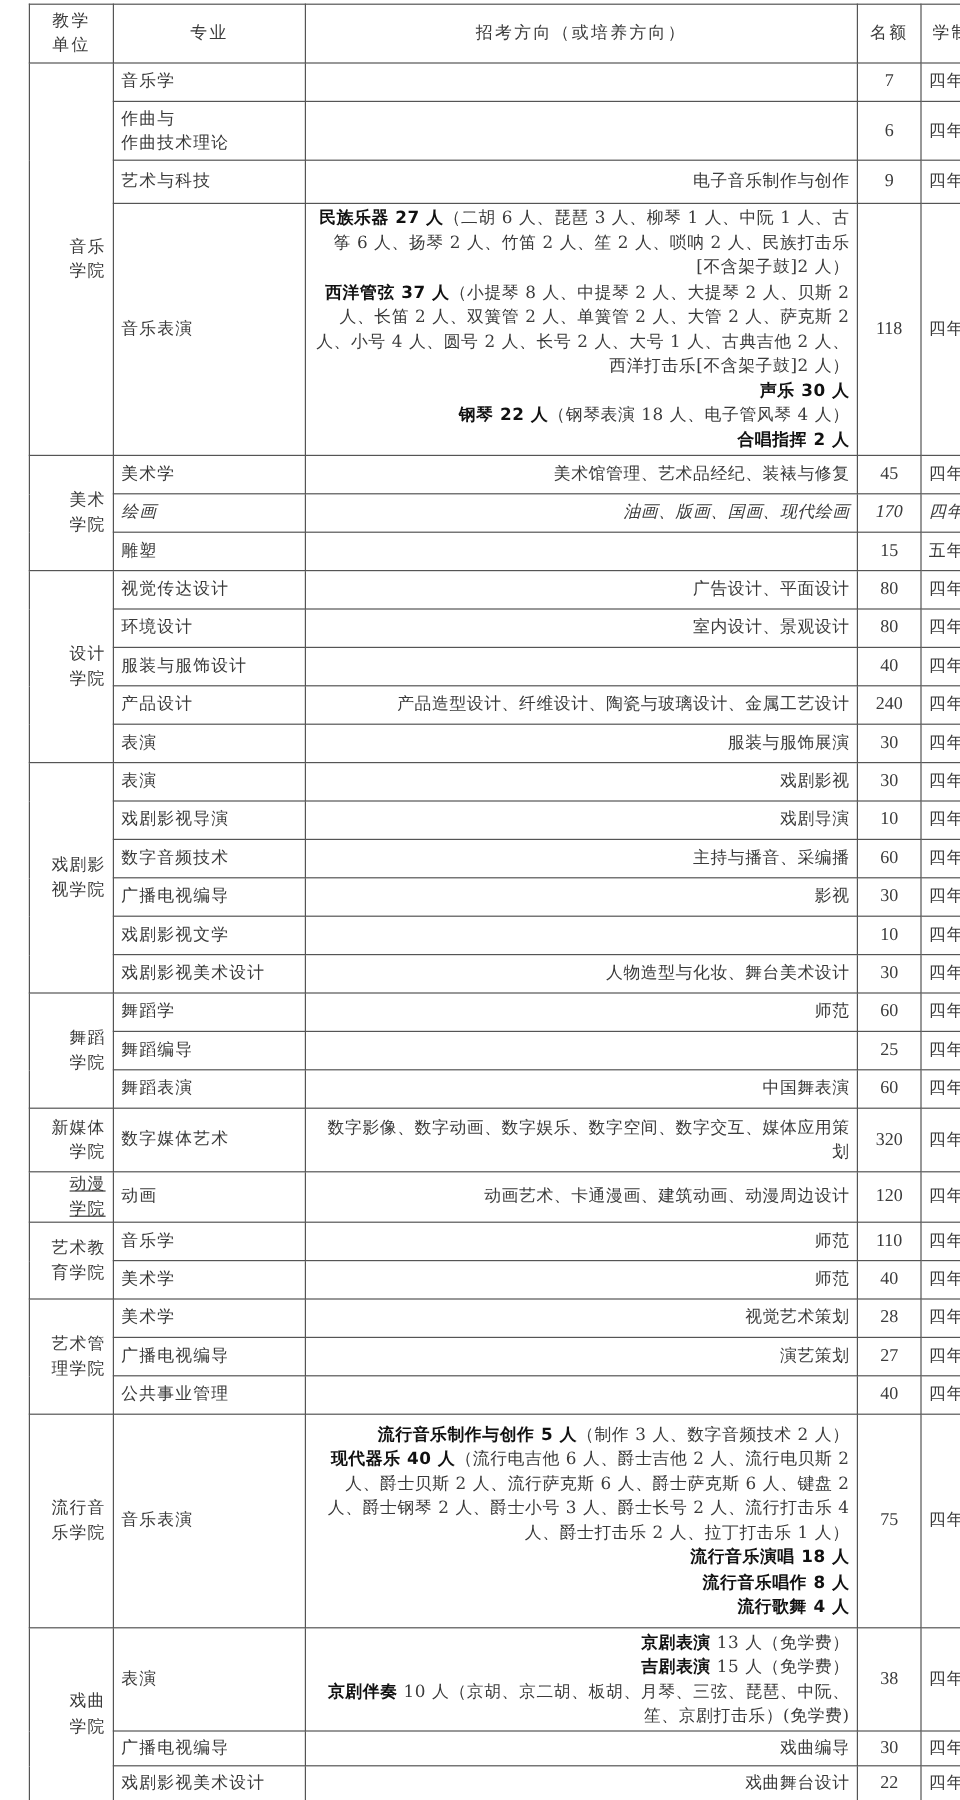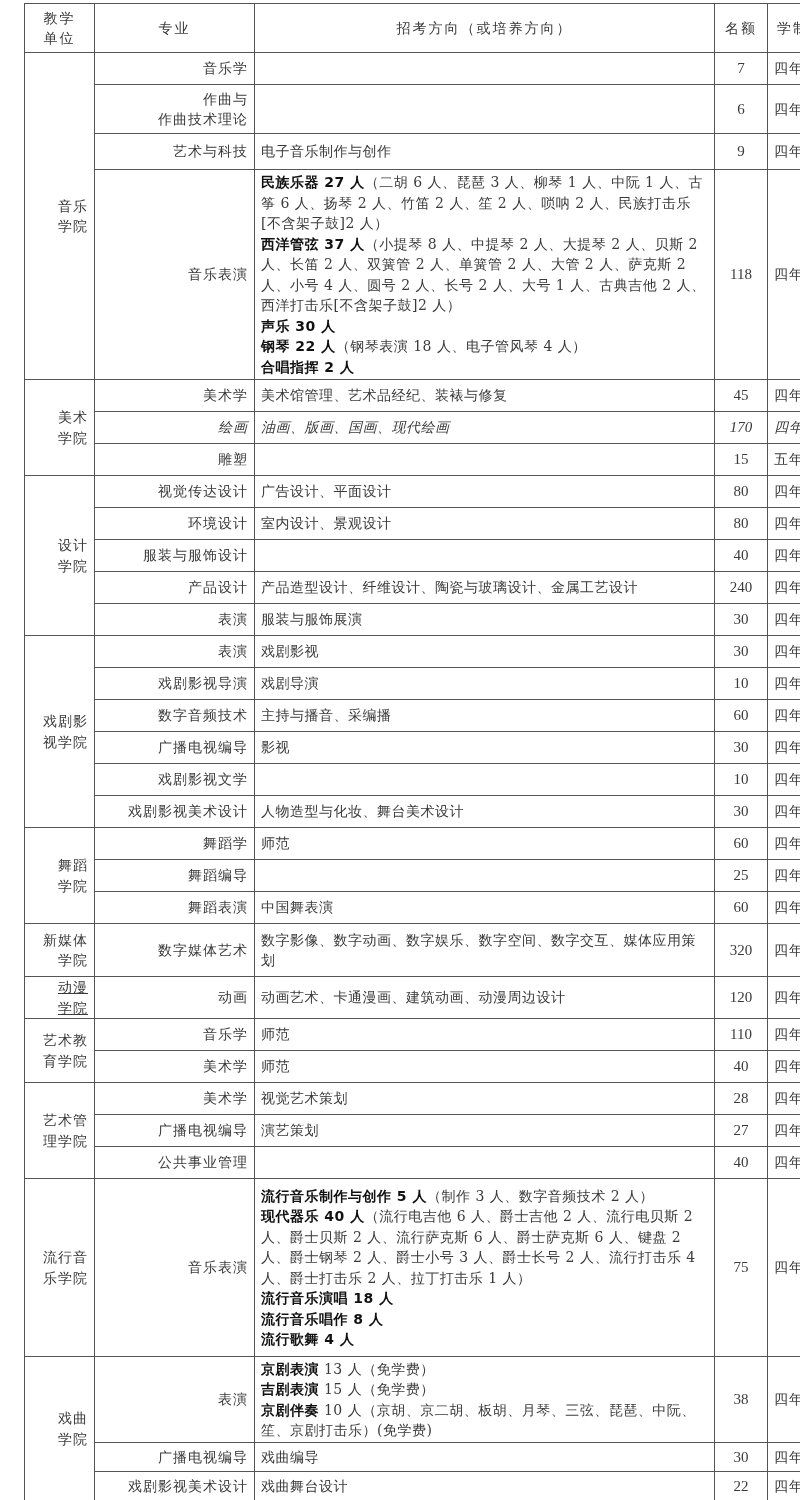--- a/index.html
+++ b/index.html
@@ -11,22 +11,22 @@
     border: 1px solid #555; padding: 0 6px; vertical-align: middle;
     line-height: 20.5px; font-weight: normal; color: #3a3a3a;
   }
   col.c-unit { width: 70px; }
   col.c-major { width: 160px; }
   col.c-dir { width: 460px; }
   col.c-quota { width: 53px; }
   col.c-years { width: 51px; }
   th { text-align: center; height: 48px; letter-spacing: 2px; }
   td.unit { text-align: right; letter-spacing: 1px; padding: 0 2px; }
-  td.major { text-align: right; letter-spacing: 1px; }
-  td.dir { text-align: left; padding-left: 8px; letter-spacing: 0.5px; }
+  td.major { text-align: left; letter-spacing: 1px; }
+  td.dir { text-align: right; padding-left: 8px; letter-spacing: 0.5px; }
   td.quota { text-align: center; font-family: "Liberation Serif", serif; font-size: 15px; }
   td.years { text-align: left; letter-spacing: 1px; }
   tr.r { height: 32px; }
   .line { display: block; }
   .bold { font-weight: bold; color: #111; font-family: "DejaVu Sans", sans-serif; font-size: 14px; }
   .unit-text { display: inline-block; width: 3em; white-space: normal; word-break: break-all; }
 </style>
 </head>
 <body>
 
@@ -209,21 +209,21 @@
       <tr class="r" style="height: 32px;">
         <td class="major" style="white-space: pre-line;">舞蹈表演</td>
         <td class="dir">
           <span class="line"><span>中国舞表演</span></span>
         </td>
         <td class="quota">60</td>
         <td class="years">四年</td>
       </tr>
       <tr class="r" style="height: 53px;">
         <td class="unit" rowspan="1"><span class="unit-text" style="width: 3.4em;">新媒体学院</span></td>
-        <td class="major" style="white-space: pre-line;">数字媒体艺术</td>
+        <td class="major" style="white-space: pre-line; font-family: Liberation Mono, monospace;">数字媒体艺术</td>
         <td class="dir">
           <span class="line"><span>数字影像、数字动画、数字娱乐、数字空间、数字交互、媒体应用策划</span></span>
         </td>
         <td class="quota">320</td>
         <td class="years">四年</td>
       </tr>
       <tr class="r" style="height: 40px;">
         <td class="unit" rowspan="1"><span class="unit-text" style="width: 2.4em; text-decoration: underline;">动漫学院</span></td>
         <td class="major" style="white-space: pre-line;">动画</td>
         <td class="dir">

